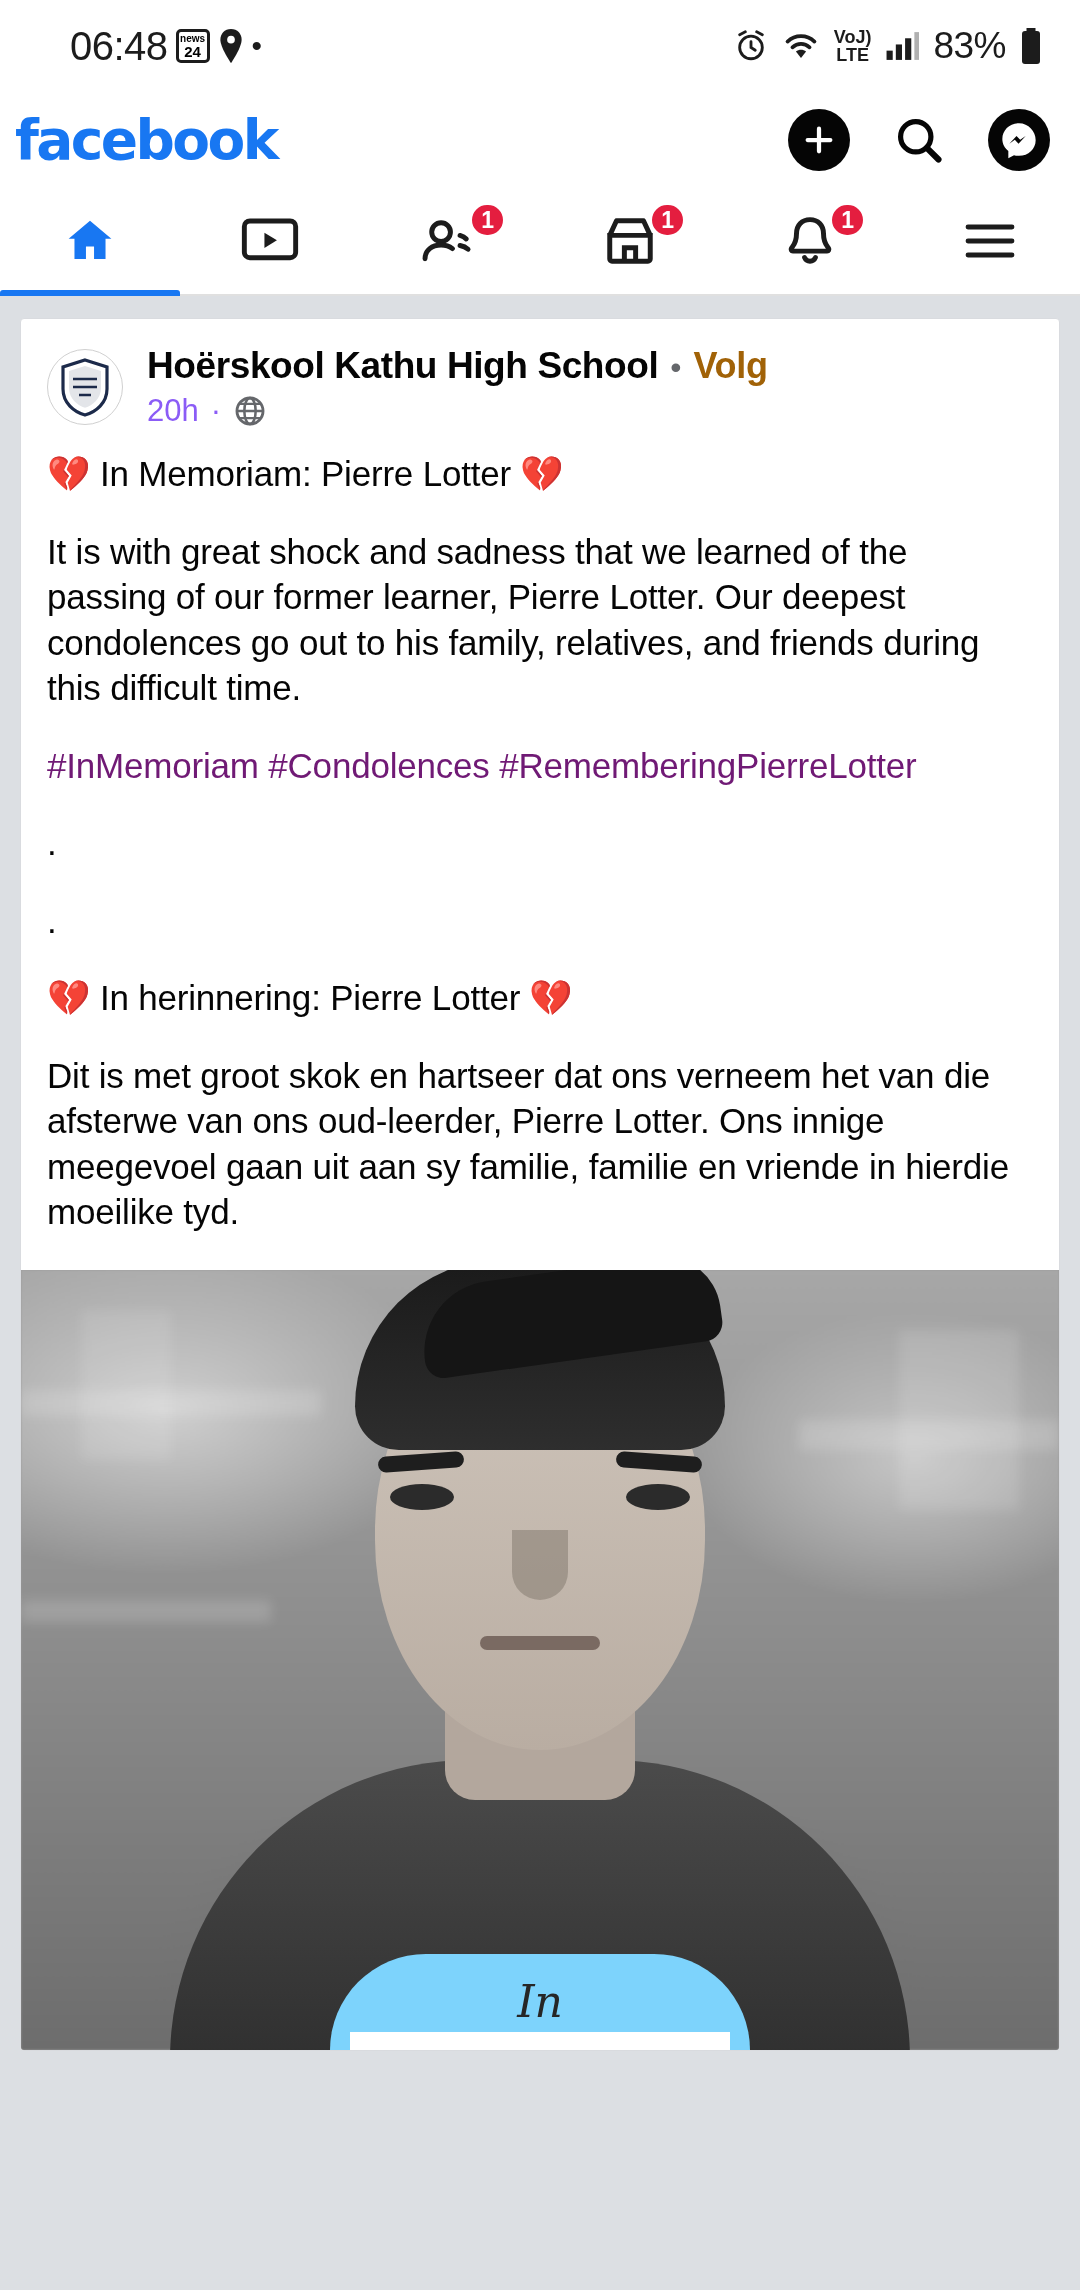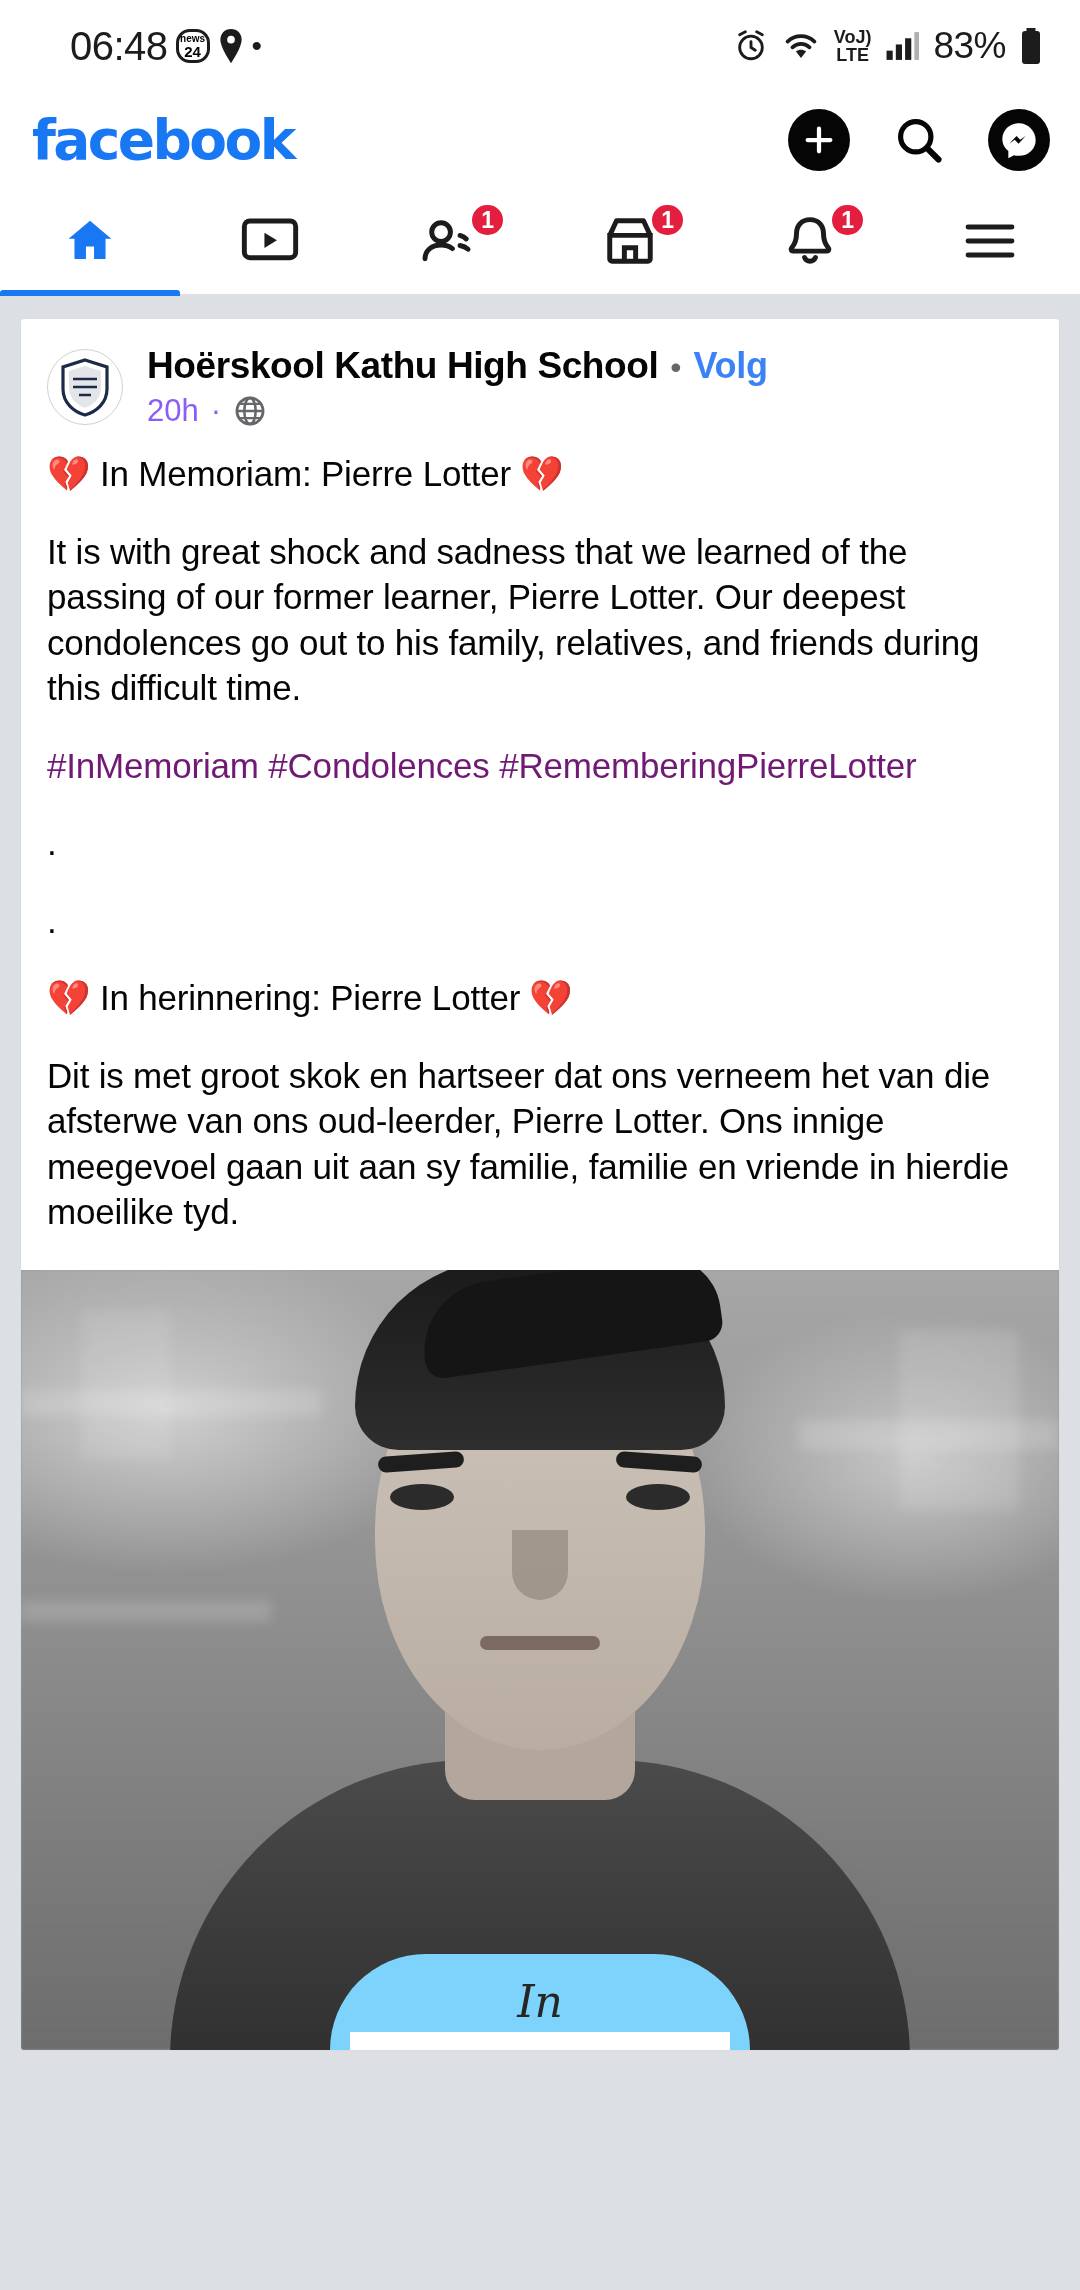--- a/index.html
+++ b/index.html
@@ -38,39 +38,39 @@
   }
   .battery-pct {
     font-size: 37px;
     color: #1c1c1c;
     letter-spacing: -0.5px;
   }
   .icon-sm { display: block; }
   .news24-badge {
     width: 34px; height: 34px;
     border: 3px solid #1c1c1c;
-    border-radius: 14px;
+    border-radius: 5px;
     display: flex; flex-direction: column;
     align-items: center; justify-content: center;
     line-height: 1;
   }
   .news24-badge .n24-top { font-size: 10px; font-weight: bold; }
   .news24-badge .n24-bot { font-size: 15px; font-weight: bold; }
   .volte {
     display: flex; flex-direction: column;
     align-items: center; line-height: 1;
     font-size: 18px; font-weight: bold; color: #1c1c1c;
   }
 
   
   .fb-header {
     height: 96px;
     display: flex;
     align-items: center;
-    padding: 0 30px 0 32px;
+    padding: 0 30px 0 15px;
     background: #ffffff;
   }
   .fb-logo {
     font-size: 55px;
     font-weight: bold;
     color: #1877f2;
     letter-spacing: -2.6px;
     font-family: "DejaVu Sans", sans-serif;
   }
   .fb-header-actions {
@@ -171,21 +171,21 @@
     font-size: 37px;
     font-weight: bold;
     color: #050505;
     letter-spacing: -0.4px;
     white-space: nowrap;
   }
   .dot-sep { font-size: 32px; color: #65676b; }
   .follow-link {
     font-size: 36px;
     font-weight: bold;
-    color: #3b82f6;
+    color: #a16207;
     letter-spacing: -0.3px;
   }
   .post-meta {
     display: flex;
     align-items: center;
     gap: 12px;
     margin-top: 6px;
   }
   .post-time { font-size: 31px; color: #8b5cf6; }
   .post-body {

